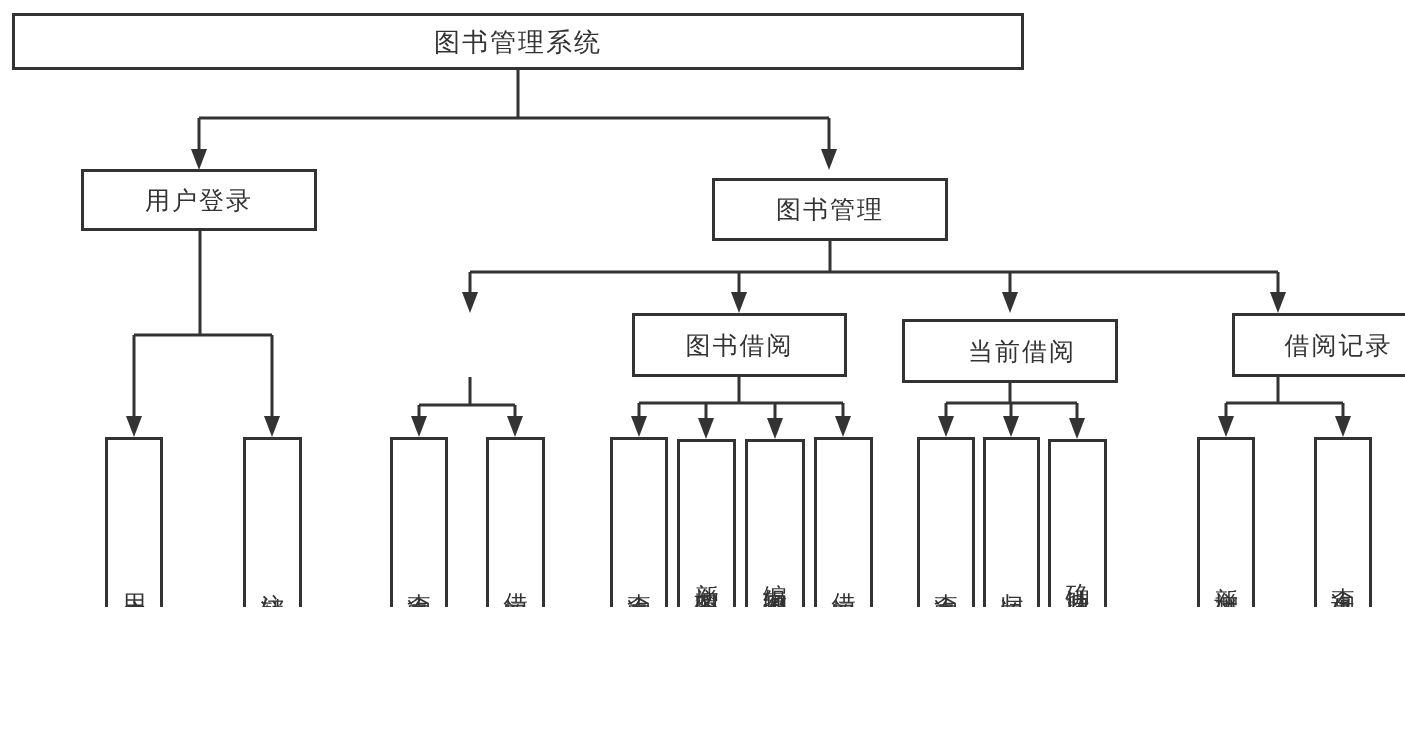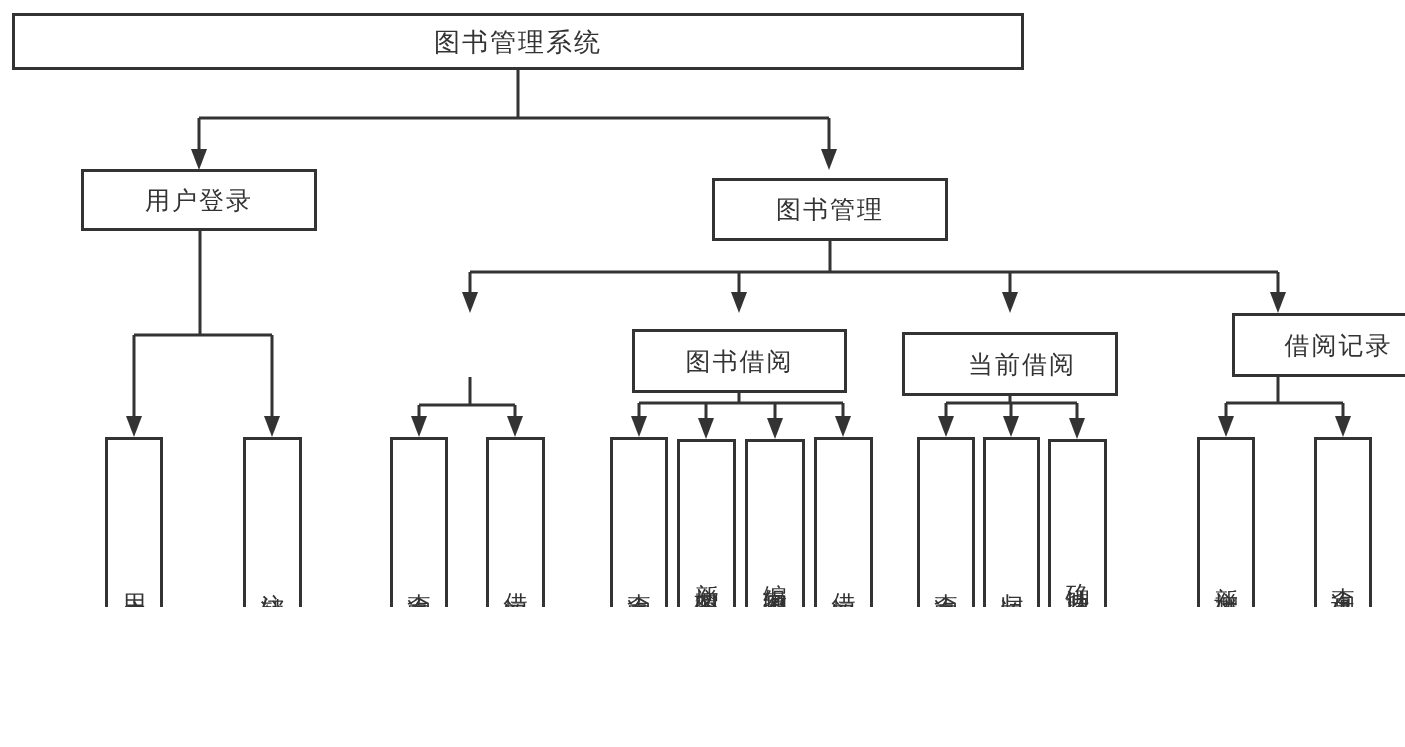--- a/index.html
+++ b/index.html
@@ -129,22 +129,22 @@
       <polygon points="1218,416 1234,416 1226,437"></polygon>
       <polygon points="1335,416 1351,416 1343,437"></polygon>
     </g>
   </svg>
 
   <div class="node hnode root-node" style="left:12px; top:13px; width:1012px; height:57px;">图书管理系统</div>
 
   <div class="node hnode" style="left:81px; top:169px; width:236px; height:62px;">用户登录</div>
   <div class="node hnode" style="left:712px; top:170px; width:236px; height:63px;margin-top:8px;">图书管理</div>
 
-  <div class="node hnode" style="left:632px; top:329px; width:215px; height:64px;">图书借阅</div>
-  <div class="node hnode" style="left:902px; top:332px; width:216px; height:64px;padding-left:24px;">当前借阅</div>
+  <div class="node hnode" style="left:632px; top:313px; width:215px; height:64px;">图书借阅</div>
+  <div class="node hnode" style="left:902px; top:319px; width:216px; height:64px;padding-left:24px;">当前借阅</div>
   <div class="node hnode" style="left:1232px; top:313px; width:213px; height:64px;">借阅记录</div>
 
   <div class="node vnode" style="left:105px; top:437px; width:58px; height:298px;">
     <span class="vtext">用户登录</span>
   </div>
   <div class="node vnode" style="left:243px; top:437px; width:59px; height:298px;">
     <span class="vtext">注销登录</span>
   </div>
 
   <div class="node vnode" style="left:390px; top:437px; width:58px; height:298px;">

